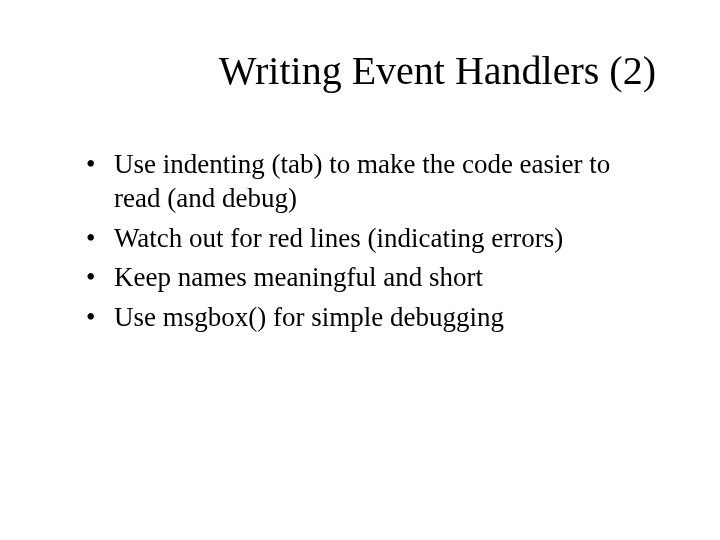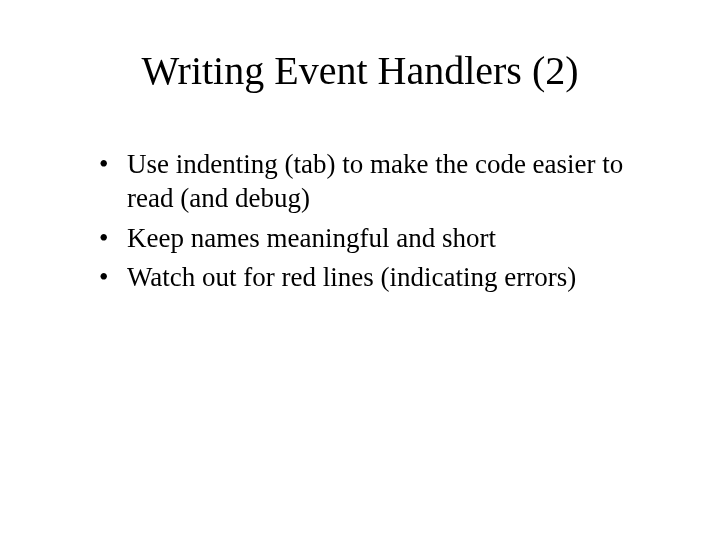--- a/index.html
+++ b/index.html
@@ -11,28 +11,28 @@
     font-family: "Times New Roman", Times, serif;
     color: #000000;
   }
   .slide {
     width: 720px;
     height: 540px;
     box-sizing: border-box;
     padding: 48px 64px 48px 64px;
   }
   .title {
-    text-align: center;
+    text-align: right;
     font-size: 40px;
     font-weight: 400;
     margin: 0 0 54px 0;
     line-height: 1.15;
   }
   ul.content {
-    margin: 17px;
+    margin: 4px;
     padding: 0 0 0 30px;
     list-style: none;
   }
   ul.content li {
     position: relative;
     font-size: 27px;
     line-height: 1.25;
     margin: 0 0 6px 0;
     padding-left: 16px;
   }
@@ -44,16 +44,17 @@
     font-size: 27px;
   }
 </style>
 </head>
 <body>
 
 <div class="slide">
   <h1 class="title">Writing Event Handlers (2)</h1>
   <ul class="content">
     <li>Use indenting (tab) to make the code easier to read (and debug)</li>
+    <li>Watch out for red lines (indicating errors)</li>
     <li>Keep names meaningful and short</li>
-    <li>Watch out for red lines (indicating errors)</li>
+    <li>Use msgbox() for simple debugging</li>
   </ul>
 </div>
 
 </body></html>

